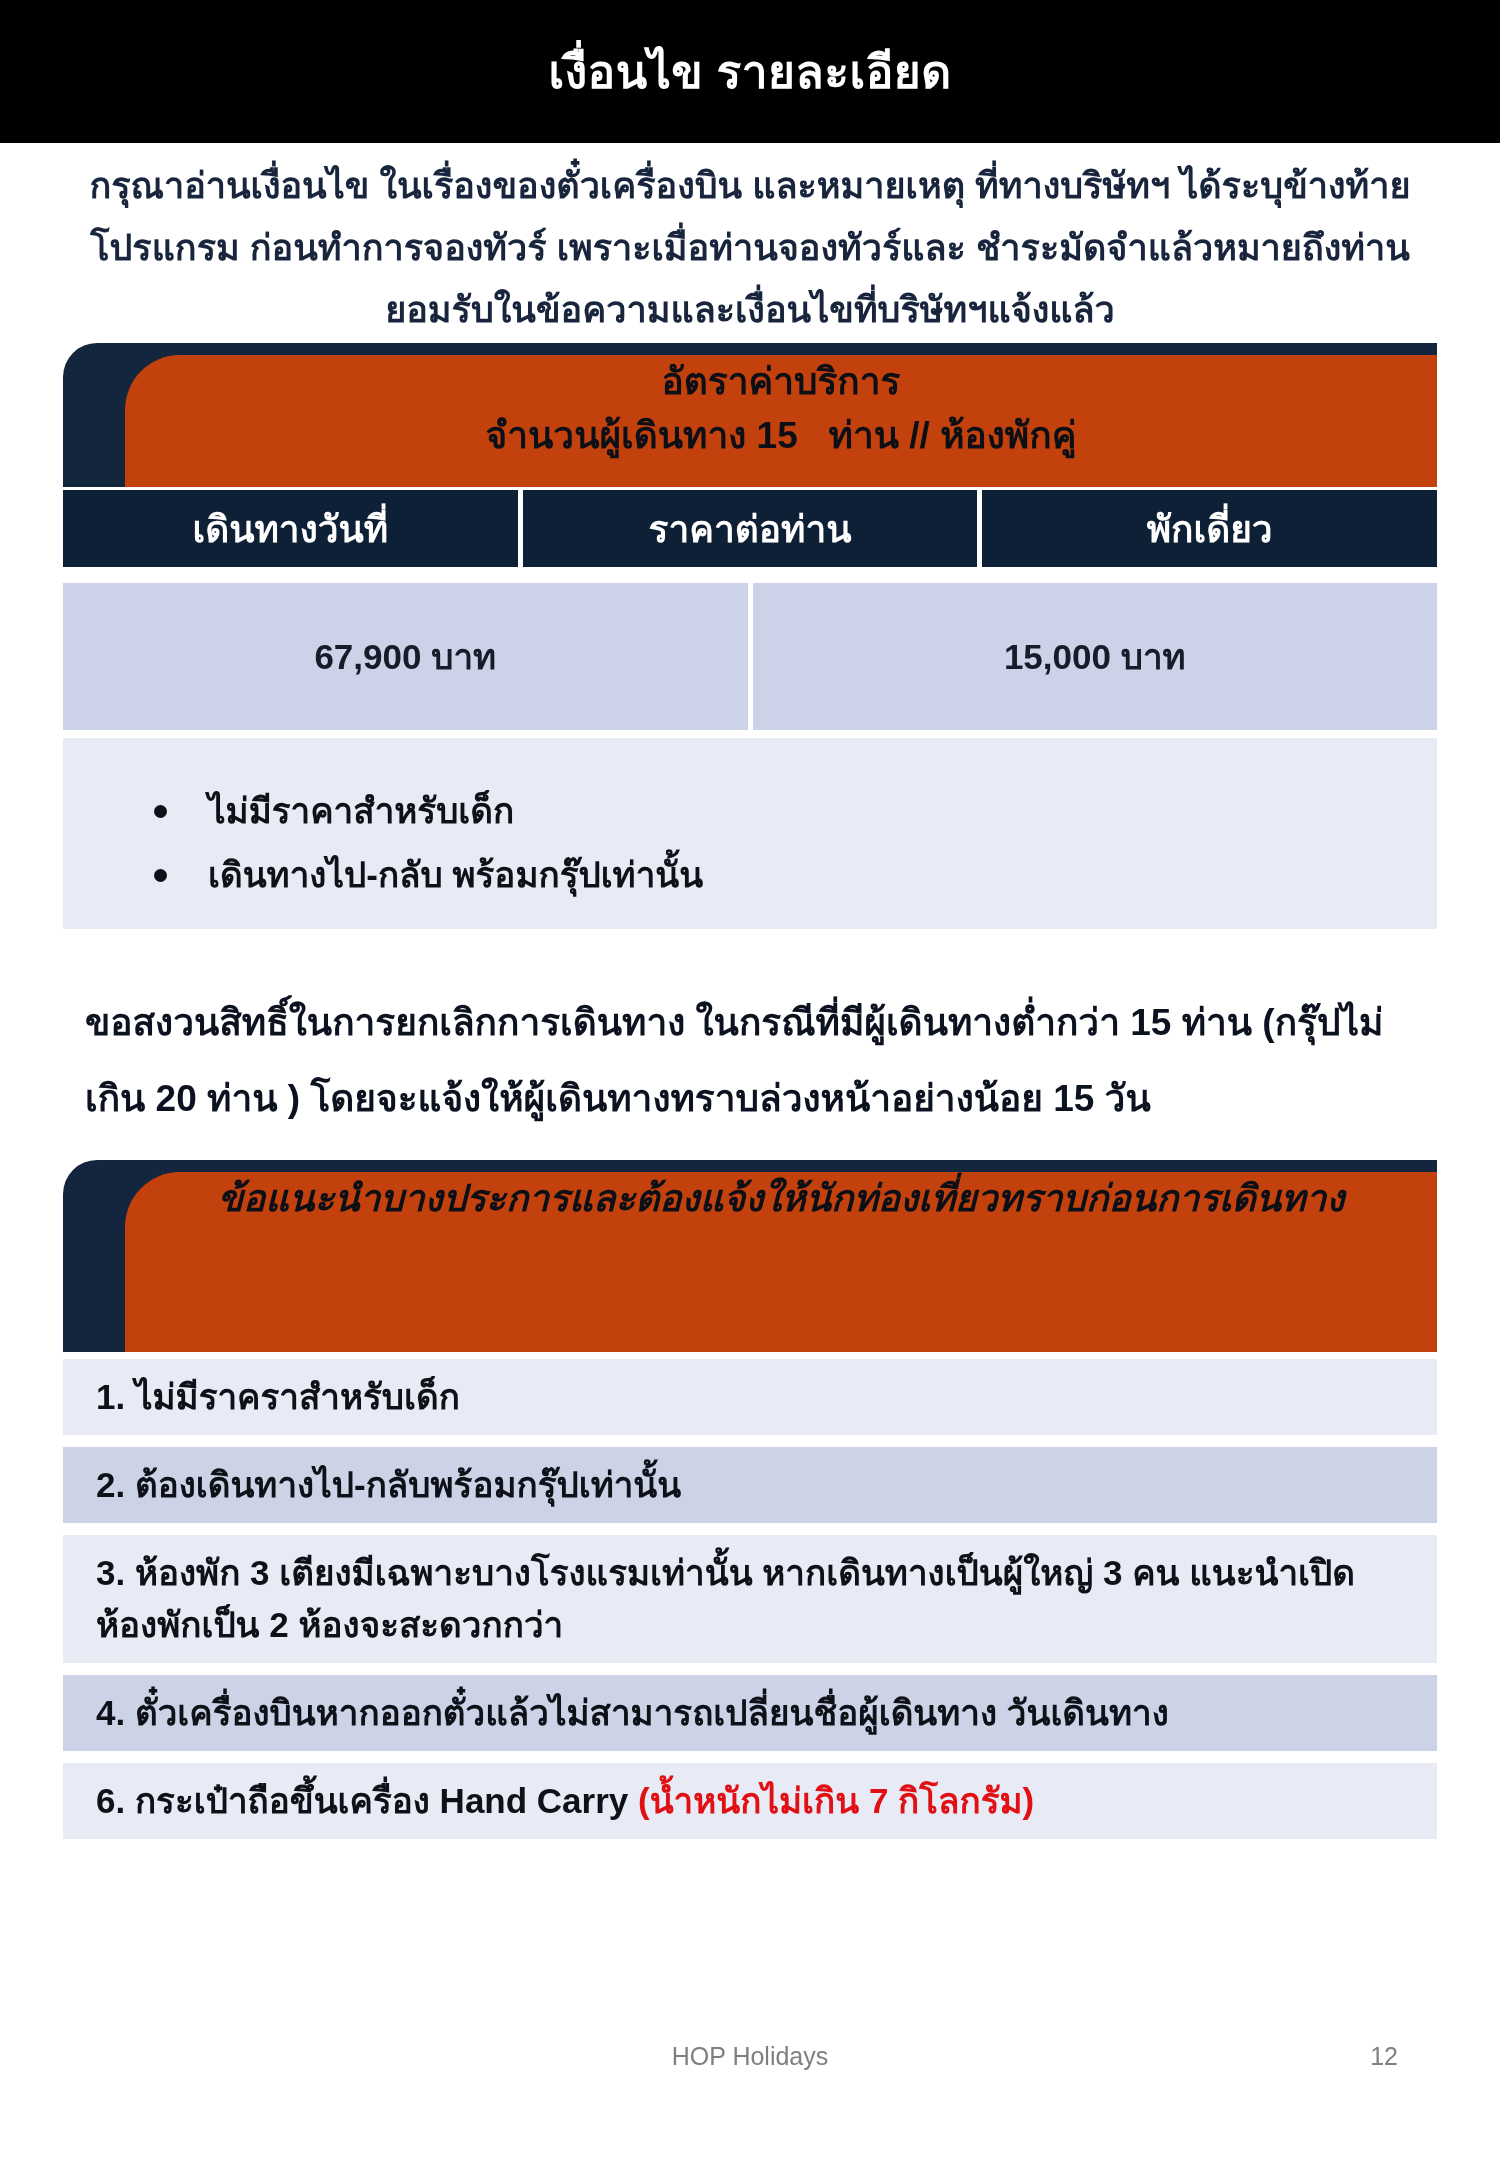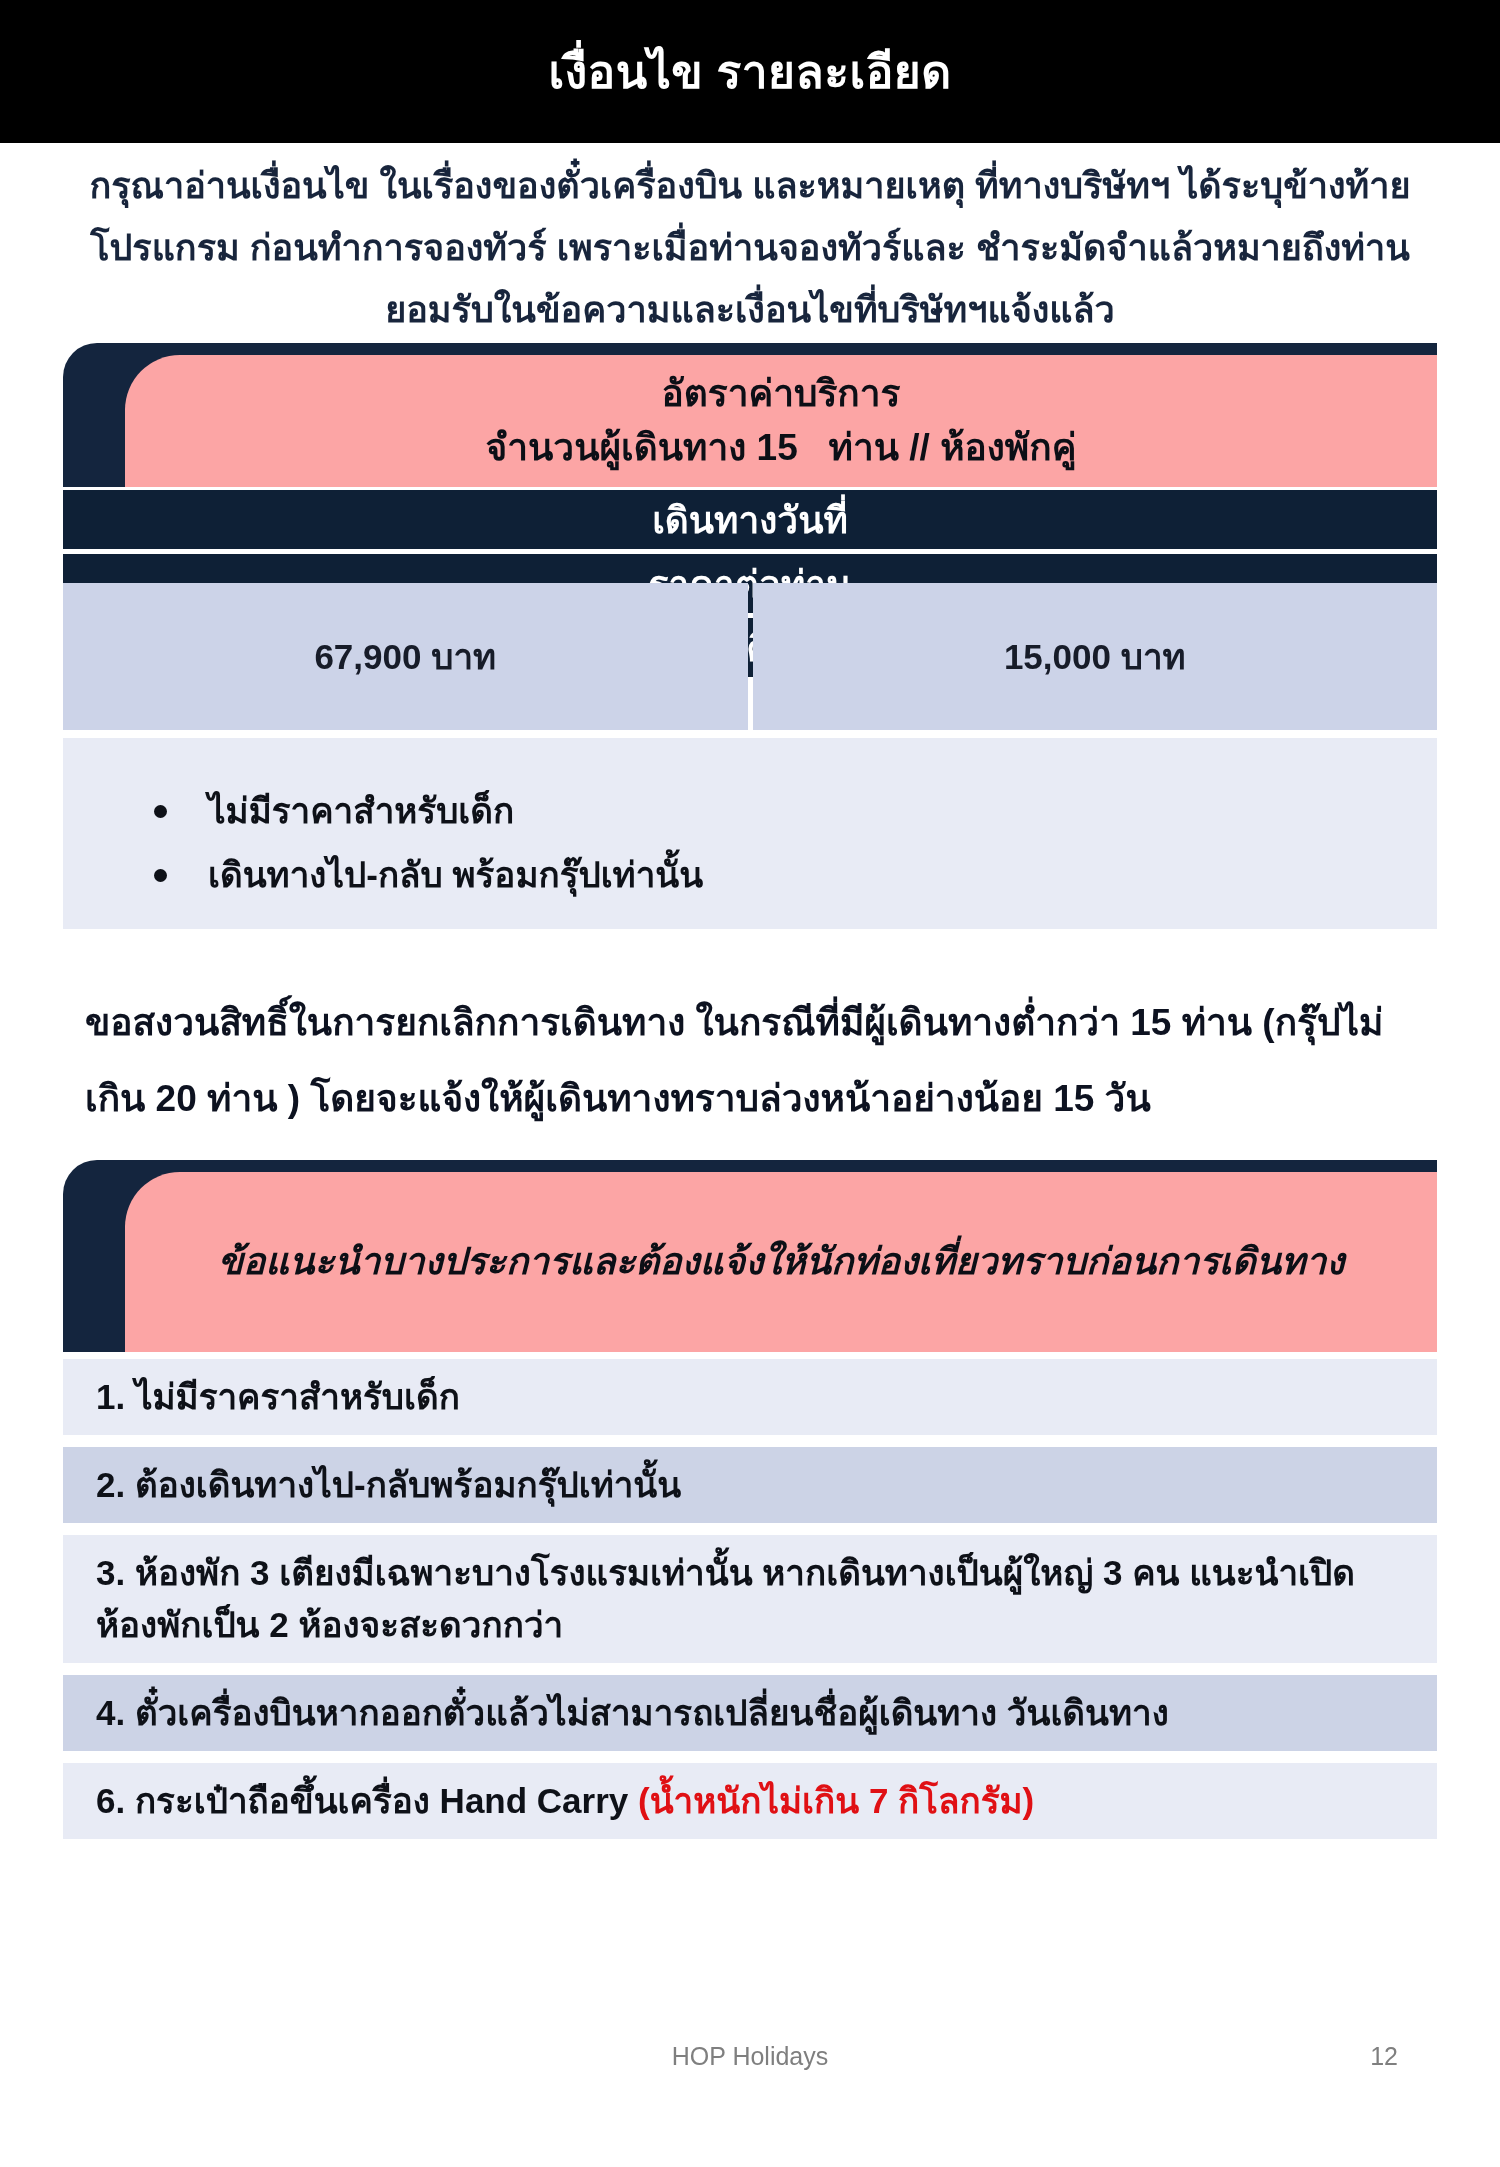--- a/index.html
+++ b/index.html
@@ -26,32 +26,32 @@
   }
 
   
   .sec-frame {
     margin:0 63px; background:#14253e; border-top-left-radius:34px;
     padding:12px 0 0 62px;
   }
   .frame1 { margin-top:2px; height:144px; }
   .frame2 { margin-top:23px; height:192px;font-style:italic; }
   .sec-frame .inner {
-    background:#fca5a5; height:100%; border-top-left-radius:55px;
-    display:flex; flex-direction:column; align-items:center; justify-content:center;
+    background:#c2410c; height:100%; border-top-left-radius:55px;
+    display:flex; flex-direction:column; align-items:center; 
   }
   .sec-inner-line { font-size:37px; font-weight:700; color:#0c0f16; line-height:54px; text-align:center; }
 
   
   .rate-table { margin:3px 63px 0; }
   .tbl-row { display:flex; gap:5px; }
   .tbl-row .cell {
     flex:1; display:flex; align-items:center; justify-content:center; text-align:center;
   }
-  .tbl-head { height:77px;flex-direction:column; }
+  .tbl-head { height:77px; }
   .tbl-head .cell { background:#0e2036; color:#ffffff; font-size:37px; font-weight:700; }
   .tbl-data { height:147px; margin-top:16px; }
   .tbl-data .cell { background:#ccd3e8; color:#171c29; font-size:35px; font-weight:600; }
 
   
   .rate-bullets {
     margin:8px 63px 0; background:#e8ebf5; padding:41px 20px 22px 85px;
   }
   .bullet-item {
     position:relative; padding-left:60px; font-size:35px; font-weight:600;

